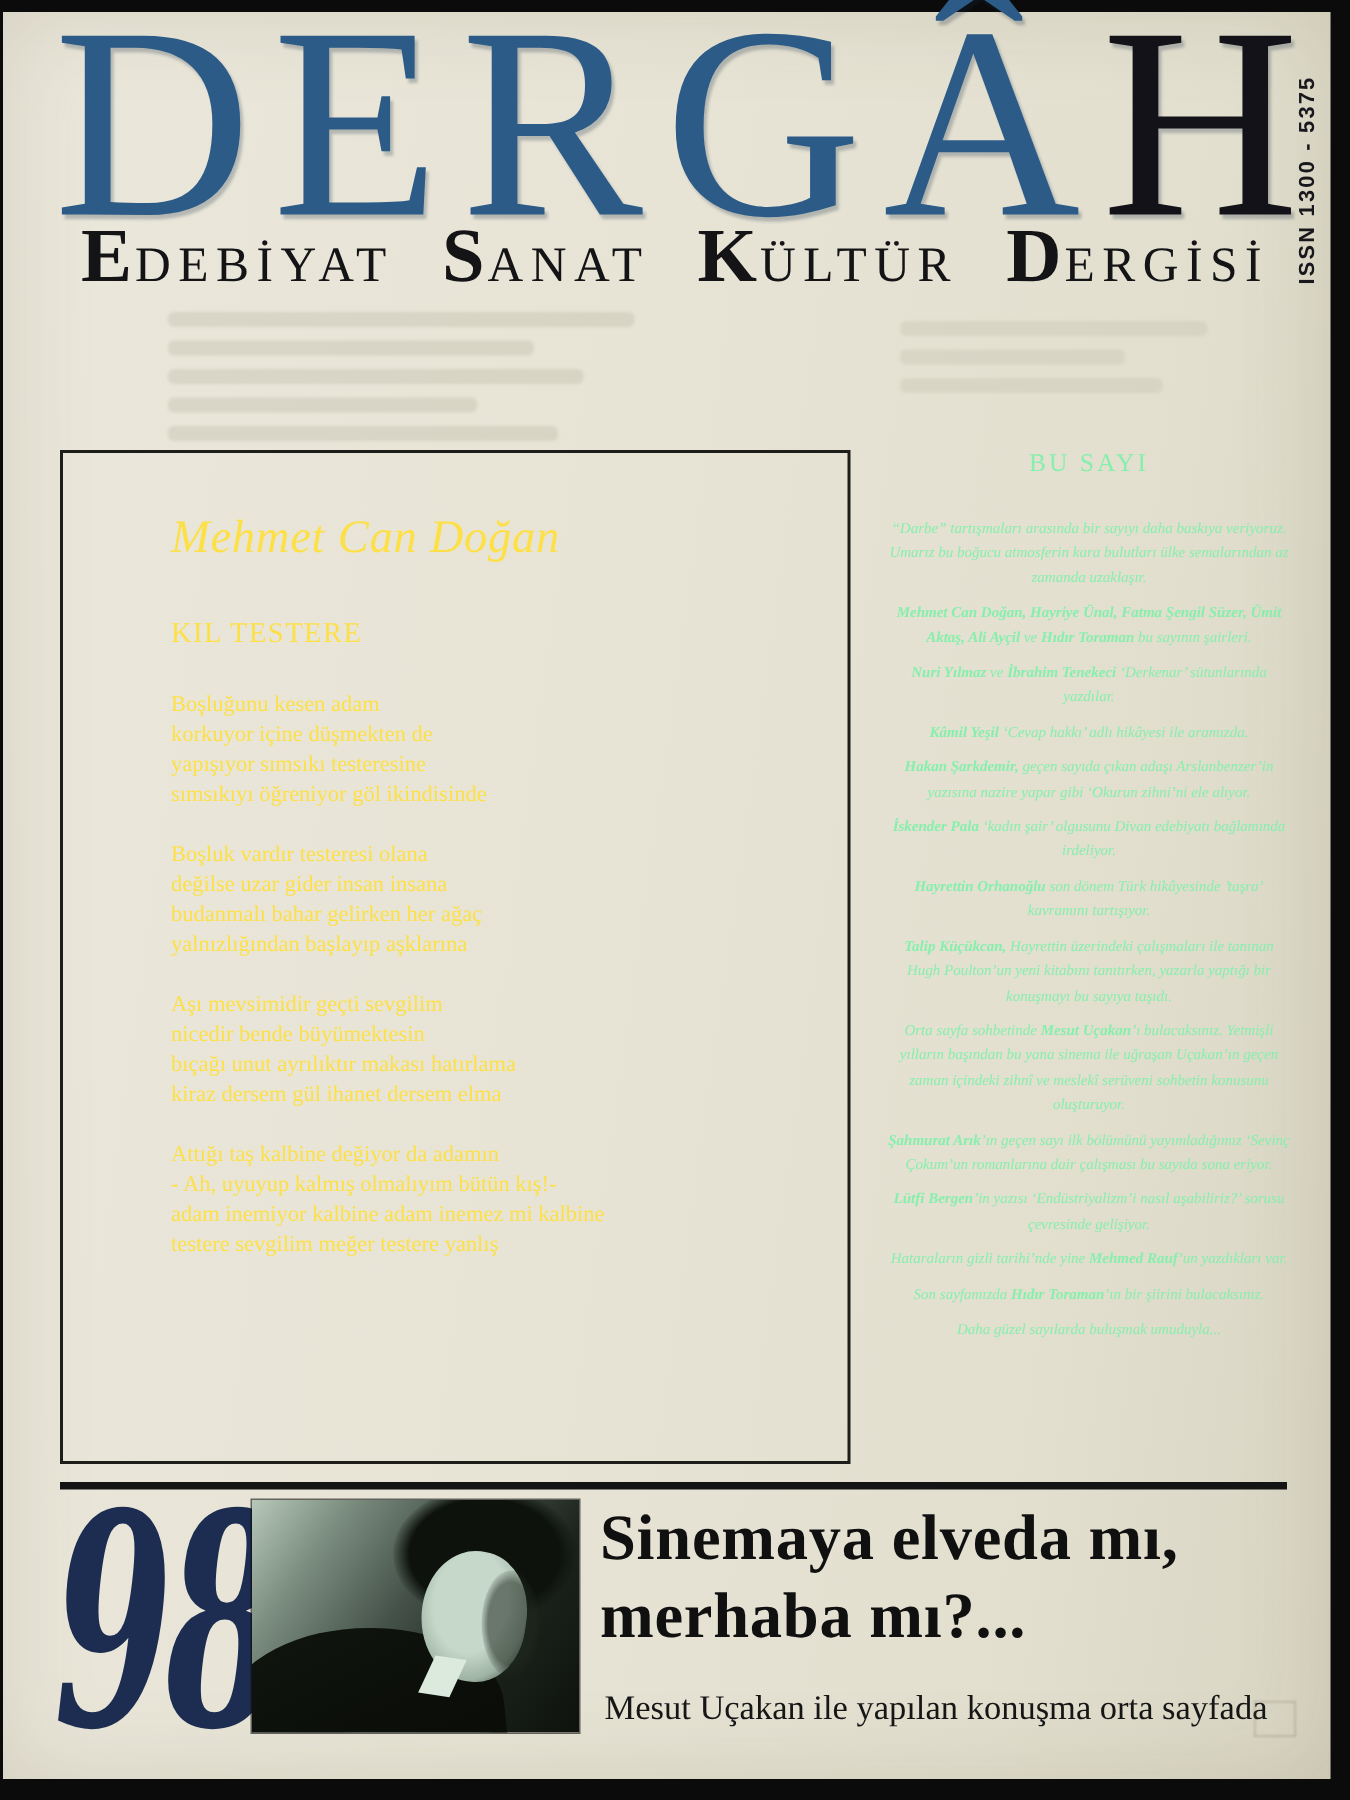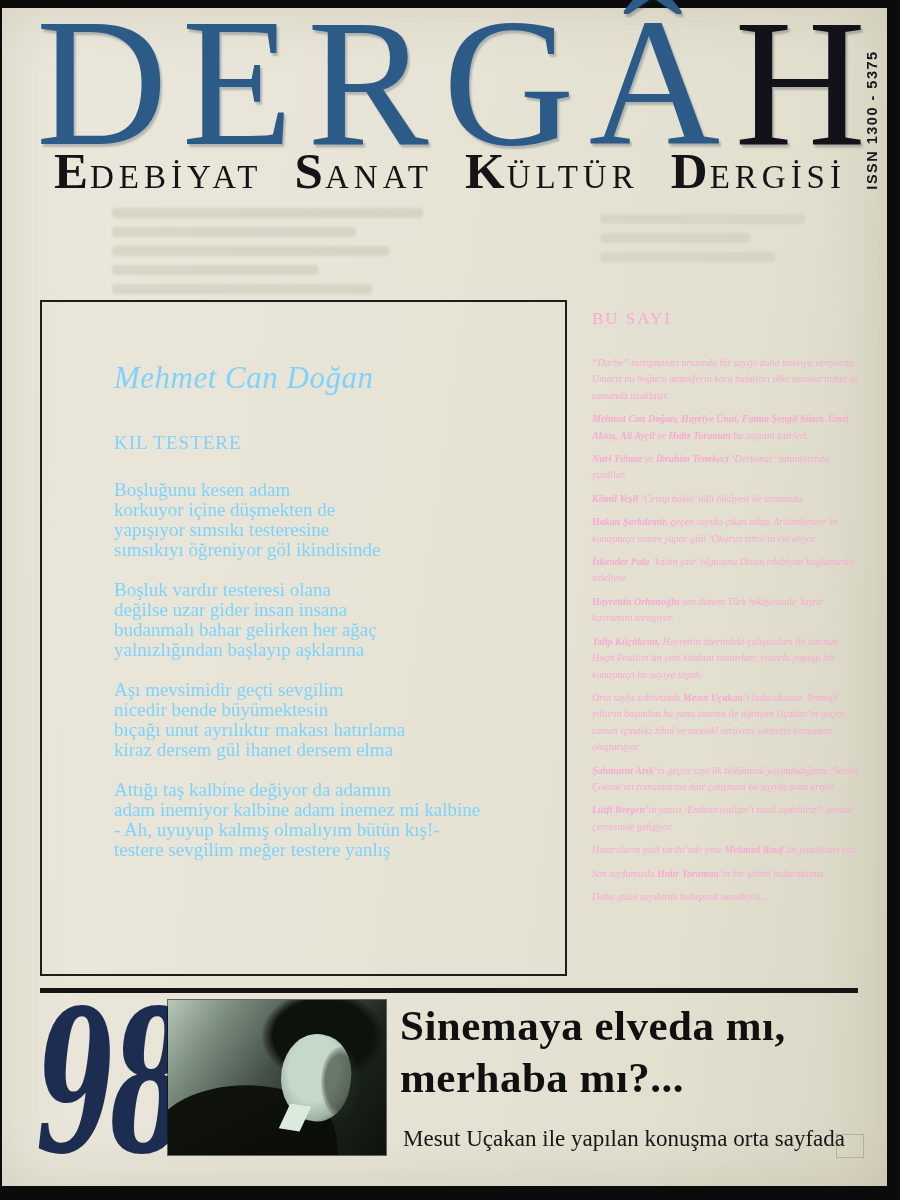--- a/index.html
+++ b/index.html
@@ -38,29 +38,29 @@
 
   
   .ghost{position:absolute;filter:blur(1.2px);opacity:.5;}
   .ghost .bar{height:10px;background:rgba(125,118,96,.30);border-radius:4px;margin-bottom:9px;}
 
   
   .poem-box{
     position:absolute;left:40px;top:300px;width:527px;height:676px;
     border:2px solid #1d1d19;box-sizing:border-box;
   }
-  .poem-inner{position:absolute;left:72px;top:38px;right:14px;color:#7dd3fc;margin-top:20px;}
+  .poem-inner{position:absolute;left:72px;top:38px;right:14px;color:#fde047;}
   .poem-author{font-style:italic;font-size:31px;letter-spacing:.5px;}
   .poem-title{margin-top:36px;font-size:19px;letter-spacing:1px;font-weight:400;}
   .stanzas{margin-top:26px;}
   .stanza{margin-bottom:20px;}
-  .stanza .pline{font-size:19px;line-height:20px;white-space:nowrap;}
-
-  
-  .busayi{position:absolute;left:592px;top:309px;width:268px;color:#f9a8d4;}
+  .stanza .pline{font-size:15px;line-height:20px;white-space:nowrap;}
+
+  
+  .busayi{position:absolute;left:592px;top:299px;width:268px;color:#86efac;text-align:center;}
   .busayi-header{font-size:17px;letter-spacing:2px;font-weight:400;}
   .busayi-paras{margin-top:26px;}
   .busayi-paras p{
     font-style:italic;font-size:10px;line-height:16.4px;margin:0 0 7px 0;
   }
   .busayi-paras p b{font-weight:700;}
 
   
   .rule{position:absolute;left:40px;top:988px;width:818px;height:5px;background:#141414;}
   .issue-number{
@@ -153,36 +153,36 @@
             <div class="pline">yalnızlığından başlayıp aşklarına</div>
           </div>
           <div class="stanza">
             <div class="pline">Aşı mevsimidir geçti sevgilim</div>
             <div class="pline">nicedir bende büyümektesin</div>
             <div class="pline">bıçağı unut ayrılıktır makası hatırlama</div>
             <div class="pline">kiraz dersem gül ihanet dersem elma</div>
           </div>
           <div class="stanza">
             <div class="pline">Attığı taş kalbine değiyor da adamın</div>
+            <div class="pline">- Ah, uyuyup kalmış olmalıyım bütün kış!-</div>
             <div class="pline">adam inemiyor kalbine adam inemez mi kalbine</div>
-            <div class="pline">- Ah, uyuyup kalmış olmalıyım bütün kış!-</div>
             <div class="pline">testere sevgilim meğer testere yanlış</div>
           </div>
         </div>
     </div>
   </div>
 
   <div class="busayi">
     <div class="busayi-header">BU SAYI</div>
     <div class="busayi-paras" id="busayi-paras">
         <p><span>“Darbe” tartışmaları arasında bir sayıyı daha baskıya veriyoruz. Umarız bu boğucu atmosferin kara bulutları ülke semalarından az zamanda uzaklaşır.</span></p>
         <p><b>Mehmet Can Doğan, Hayriye Ünal, Fatma Şengil Süzer, Ümit Aktaş, Ali Ayçil</b><span> ve </span><b>Hıdır Toraman</b><span> bu sayının şairleri.</span></p>
         <p><b>Nuri Yılmaz</b><span> ve </span><b>İbrahim Tenekeci</b><span> ‘Derkenar’ sütunlarında yazdılar.</span></p>
         <p><b>Kâmil Yeşil</b><span> ‘Cevap hakkı’ adlı hikâyesi ile aramızda.</span></p>
-        <p><b>Hakan Şarkdemir,</b><span> geçen sayıda çıkan adaşı Arslanbenzer’in konuşmayı nazire yapar gibi ‘Okurun zihni’ni ele alıyor.</span></p>
+        <p><b>Hakan Şarkdemir,</b><span> geçen sayıda çıkan adaşı Arslanbenzer’in yazısına nazire yapar gibi ‘Okurun zihni’ni ele alıyor.</span></p>
         <p><b>İskender Pala</b><span> ‘kadın şair’ olgusunu Divan edebiyatı bağlamında irdeliyor.</span></p>
         <p><b>Hayrettin Orhanoğlu</b><span> son dönem Türk hikâyesinde ’taşra’ kavramını tartışıyor.</span></p>
         <p><b>Talip Küçükcan,</b><span> Hayrettin üzerindeki çalışmaları ile tanınan Hugh Poulton’un yeni kitabını tanıtırken, yazarla yaptığı bir konuşmayı bu sayıya taşıdı.</span></p>
         <p><span>Orta sayfa sohbetinde </span><b>Mesut Uçakan</b><span>’ı bulacaksınız. Yetmişli yılların başından bu yana sinema ile uğraşan Uçakan’ın geçen zaman içindeki zihnî ve meslekî serüveni sohbetin konusunu oluşturuyor.</span></p>
         <p><b>Şahmurat Arık</b><span>’ın geçen sayı ilk bölümünü yayımladığımız ‘Sevinç Çokum’un romanlarına dair çalışması bu sayıda sona eriyor.</span></p>
         <p><b>Lütfi Bergen</b><span>’in yazısı ‘Endüstriyalizm’i nasıl aşabiliriz?’ sorusu çevresinde gelişiyor.</span></p>
         <p><span>Hataraların gizli tarihi’nde yine </span><b>Mehmed Rauf</b><span>’un yazdıkları var.</span></p>
         <p><span>Son sayfamızda </span><b>Hıdır Toraman</b><span>’ın bir şiirini bulacaksınız.</span></p>
         <p><span>Daha güzel sayılarda buluşmak umuduyla...</span></p>
       </div>

